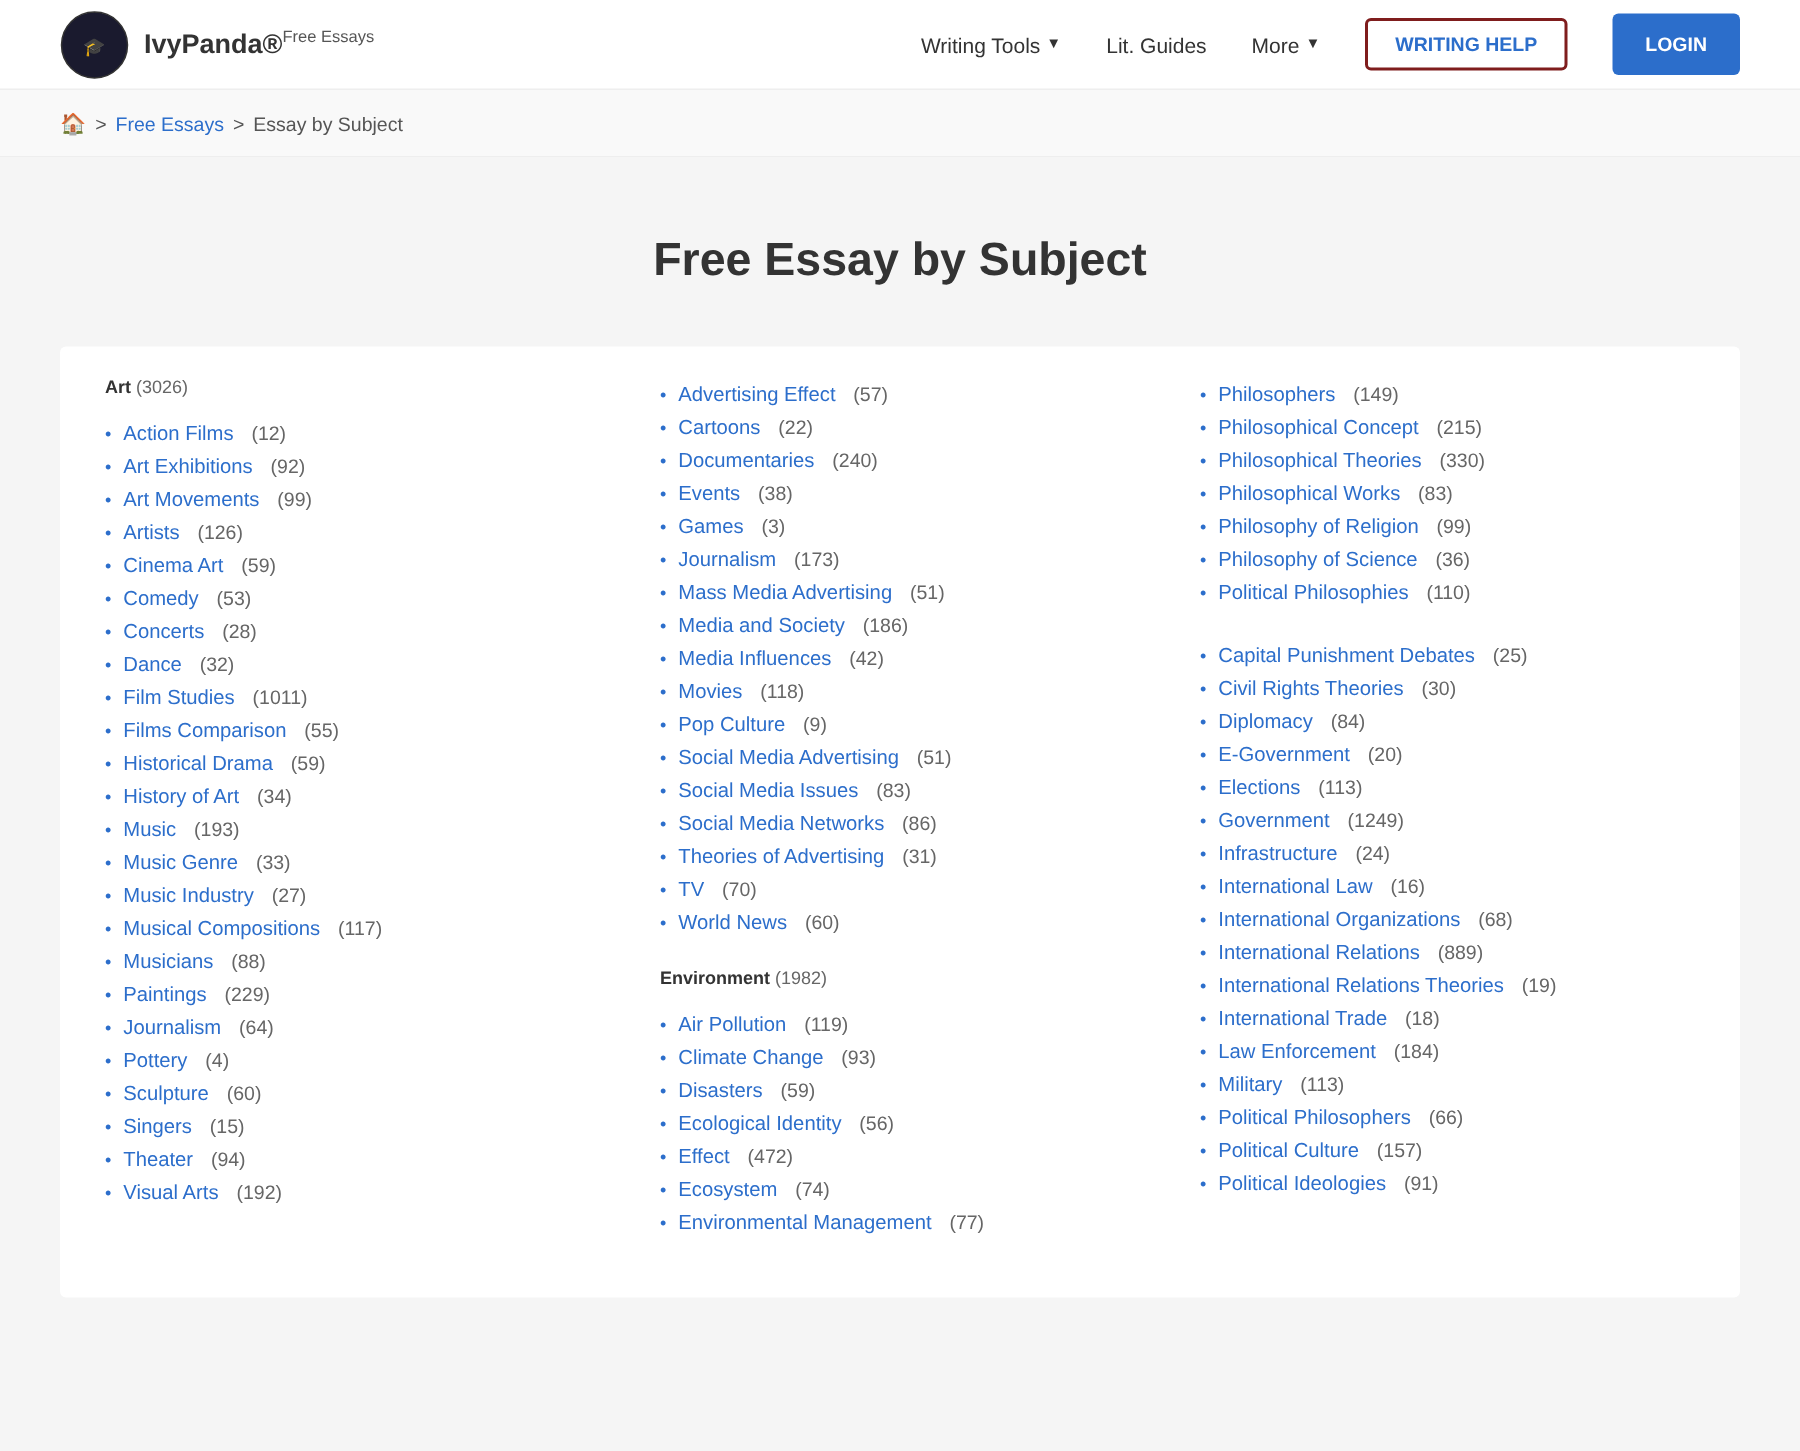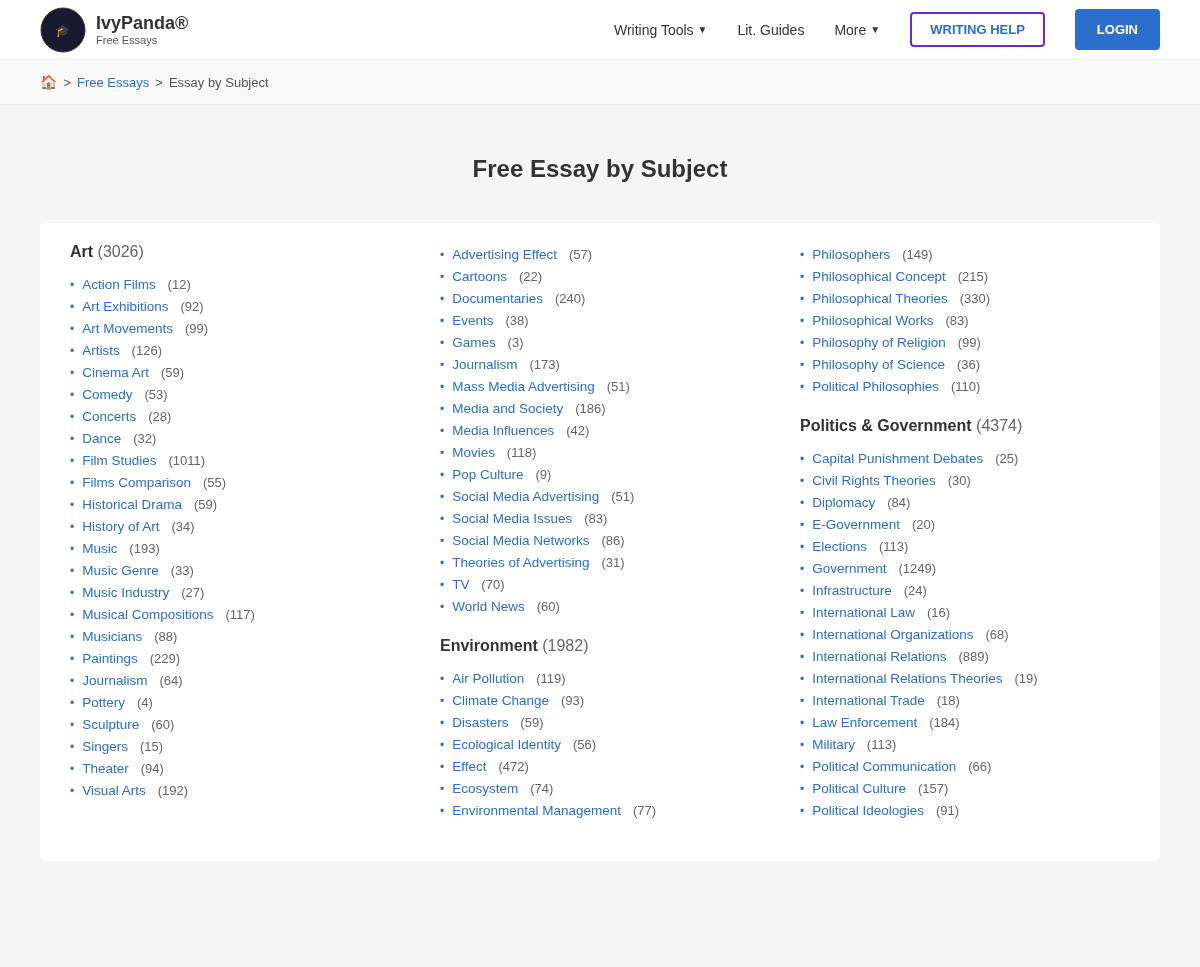--- a/index.html
+++ b/index.html
@@ -18,21 +18,21 @@
       display: flex;
       align-items: center;
       gap: 10px;
     }
     .logo-icon {
       width: 46px;
       height: 46px;
     }
     .logo-text {
       display: flex;
-      flex-direction: column;
+      flex-direction: row;
     }
     .logo-name {
       font-size: 18px;
       font-weight: bold;
       color: #333;
     }
     .logo-sub {
       font-size: 11px;
       color: #555;
     }
@@ -45,21 +45,21 @@
       font-size: 14px;
       color: #333;
       cursor: pointer;
       display: flex;
       align-items: center;
       gap: 4px;
     }
     .chevron { font-size: 10px; }
     .btn-writing {
       background: #fff;
-      border: 2px solid #6d28d9;
+      border: 2px solid #7f1d1d;
       color: #2c6ecb;
       padding: 8px 18px;
       border-radius: 4px;
       font-size: 13px;
       font-weight: bold;
       cursor: pointer;
     }
     .btn-login {
       background: #2c6ecb;
       border: none;
@@ -86,41 +86,41 @@
     .home-icon { font-size: 14px; }
 
     
     .main-content {
       padding: 20px 40px 40px;
       background: #f5f5f5;
       min-height: calc(100vh - 100px);
     }
     h1.page-title {
       text-align: center;
-      font-size: 24px;
+      font-size: 31px;
       font-weight: bold;
       color: #333;
       margin: 30px 0 40px;
     }
 
     
     .columns-grid {
       display: grid;
       grid-template-columns: 1fr 1fr 1fr;
       gap: 0;
       background: #fff;
       border-radius: 4px;
       padding: 20px;
     }
 
     .col { padding: 0 20px; }
     .col:first-child { padding-left: 10px; }
 
     .category-title {
-      font-size: 16px;
+      font-size: 12px;
       font-weight: bold;
       color: #333;
       margin-bottom: 12px;
     }
     .category-count {
       font-weight: normal;
       color: #666;
     }
 
     .subcategory-list {
@@ -269,38 +269,35 @@
       <ul class="subcategory-list">
         <li><span class="bullet">•</span><a class="sub-link">Philosophers</a>&nbsp;<span class="sub-count">(149)</span></li>
         <li><span class="bullet">•</span><a class="sub-link">Philosophical Concept</a>&nbsp;<span class="sub-count">(215)</span></li>
         <li><span class="bullet">•</span><a class="sub-link">Philosophical Theories</a>&nbsp;<span class="sub-count">(330)</span></li>
         <li><span class="bullet">•</span><a class="sub-link">Philosophical Works</a>&nbsp;<span class="sub-count">(83)</span></li>
         <li><span class="bullet">•</span><a class="sub-link">Philosophy of Religion</a>&nbsp;<span class="sub-count">(99)</span></li>
         <li><span class="bullet">•</span><a class="sub-link">Philosophy of Science</a>&nbsp;<span class="sub-count">(36)</span></li>
         <li><span class="bullet">•</span><a class="sub-link">Political Philosophies</a>&nbsp;<span class="sub-count">(110)</span></li>
       </ul>
 
-      <div class="category-title">
-        Politics &amp; Government <span class="category-count">(4374)</span>
-      </div>
       <ul class="subcategory-list">
         <li><span class="bullet">•</span><a class="sub-link">Capital Punishment Debates</a>&nbsp;<span class="sub-count">(25)</span></li>
         <li><span class="bullet">•</span><a class="sub-link">Civil Rights Theories</a>&nbsp;<span class="sub-count">(30)</span></li>
         <li><span class="bullet">•</span><a class="sub-link">Diplomacy</a>&nbsp;<span class="sub-count">(84)</span></li>
         <li><span class="bullet">•</span><a class="sub-link">E-Government</a>&nbsp;<span class="sub-count">(20)</span></li>
         <li><span class="bullet">•</span><a class="sub-link">Elections</a>&nbsp;<span class="sub-count">(113)</span></li>
         <li><span class="bullet">•</span><a class="sub-link">Government</a>&nbsp;<span class="sub-count">(1249)</span></li>
         <li><span class="bullet">•</span><a class="sub-link">Infrastructure</a>&nbsp;<span class="sub-count">(24)</span></li>
         <li><span class="bullet">•</span><a class="sub-link">International Law</a>&nbsp;<span class="sub-count">(16)</span></li>
         <li><span class="bullet">•</span><a class="sub-link">International Organizations</a>&nbsp;<span class="sub-count">(68)</span></li>
         <li><span class="bullet">•</span><a class="sub-link">International Relations</a>&nbsp;<span class="sub-count">(889)</span></li>
         <li><span class="bullet">•</span><a class="sub-link">International Relations Theories</a>&nbsp;<span class="sub-count">(19)</span></li>
         <li><span class="bullet">•</span><a class="sub-link">International Trade</a>&nbsp;<span class="sub-count">(18)</span></li>
         <li><span class="bullet">•</span><a class="sub-link">Law Enforcement</a>&nbsp;<span class="sub-count">(184)</span></li>
         <li><span class="bullet">•</span><a class="sub-link">Military</a>&nbsp;<span class="sub-count">(113)</span></li>
-        <li><span class="bullet">•</span><a class="sub-link">Political Communication</a>&nbsp;<span class="sub-count">(66)</span></li>
+        <li><span class="bullet">•</span><a class="sub-link">Political Philosophers</a>&nbsp;<span class="sub-count">(66)</span></li>
         <li><span class="bullet">•</span><a class="sub-link">Political Culture</a>&nbsp;<span class="sub-count">(157)</span></li>
         <li><span class="bullet">•</span><a class="sub-link">Political Ideologies</a>&nbsp;<span class="sub-count">(91)</span></li>
       </ul>
     </div>
 
   </div>
 </div>
 
 </body></html>

